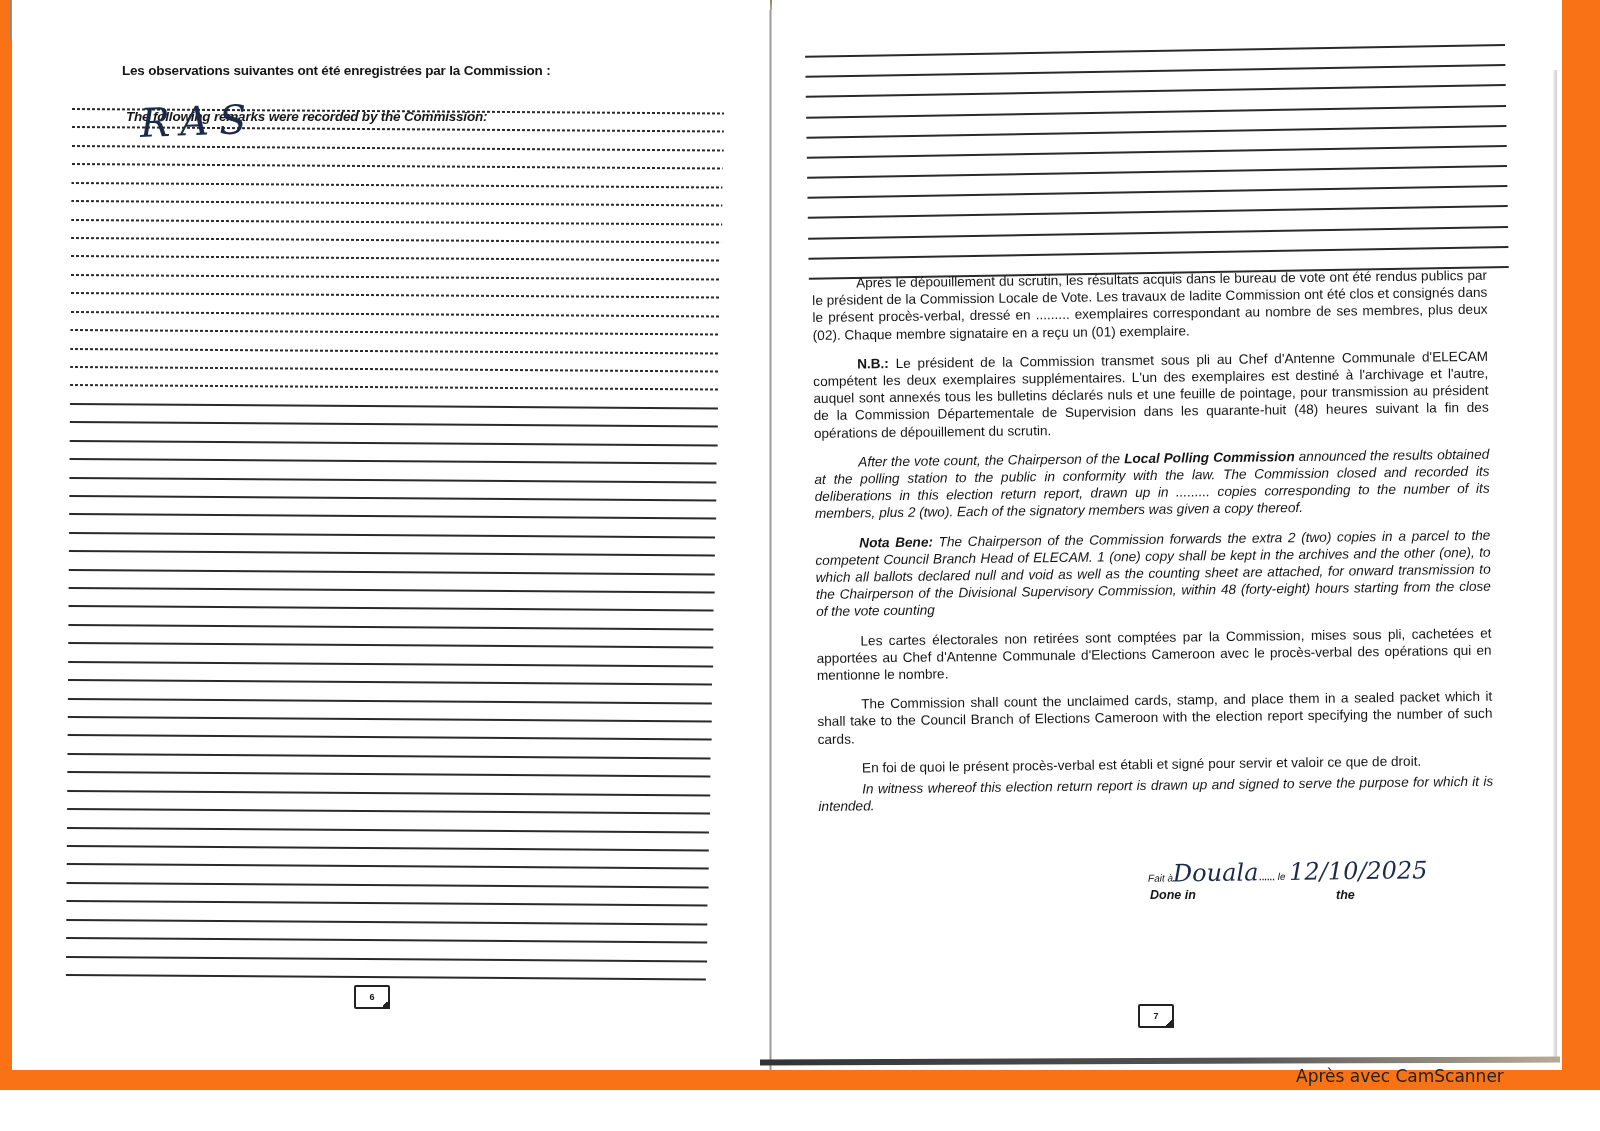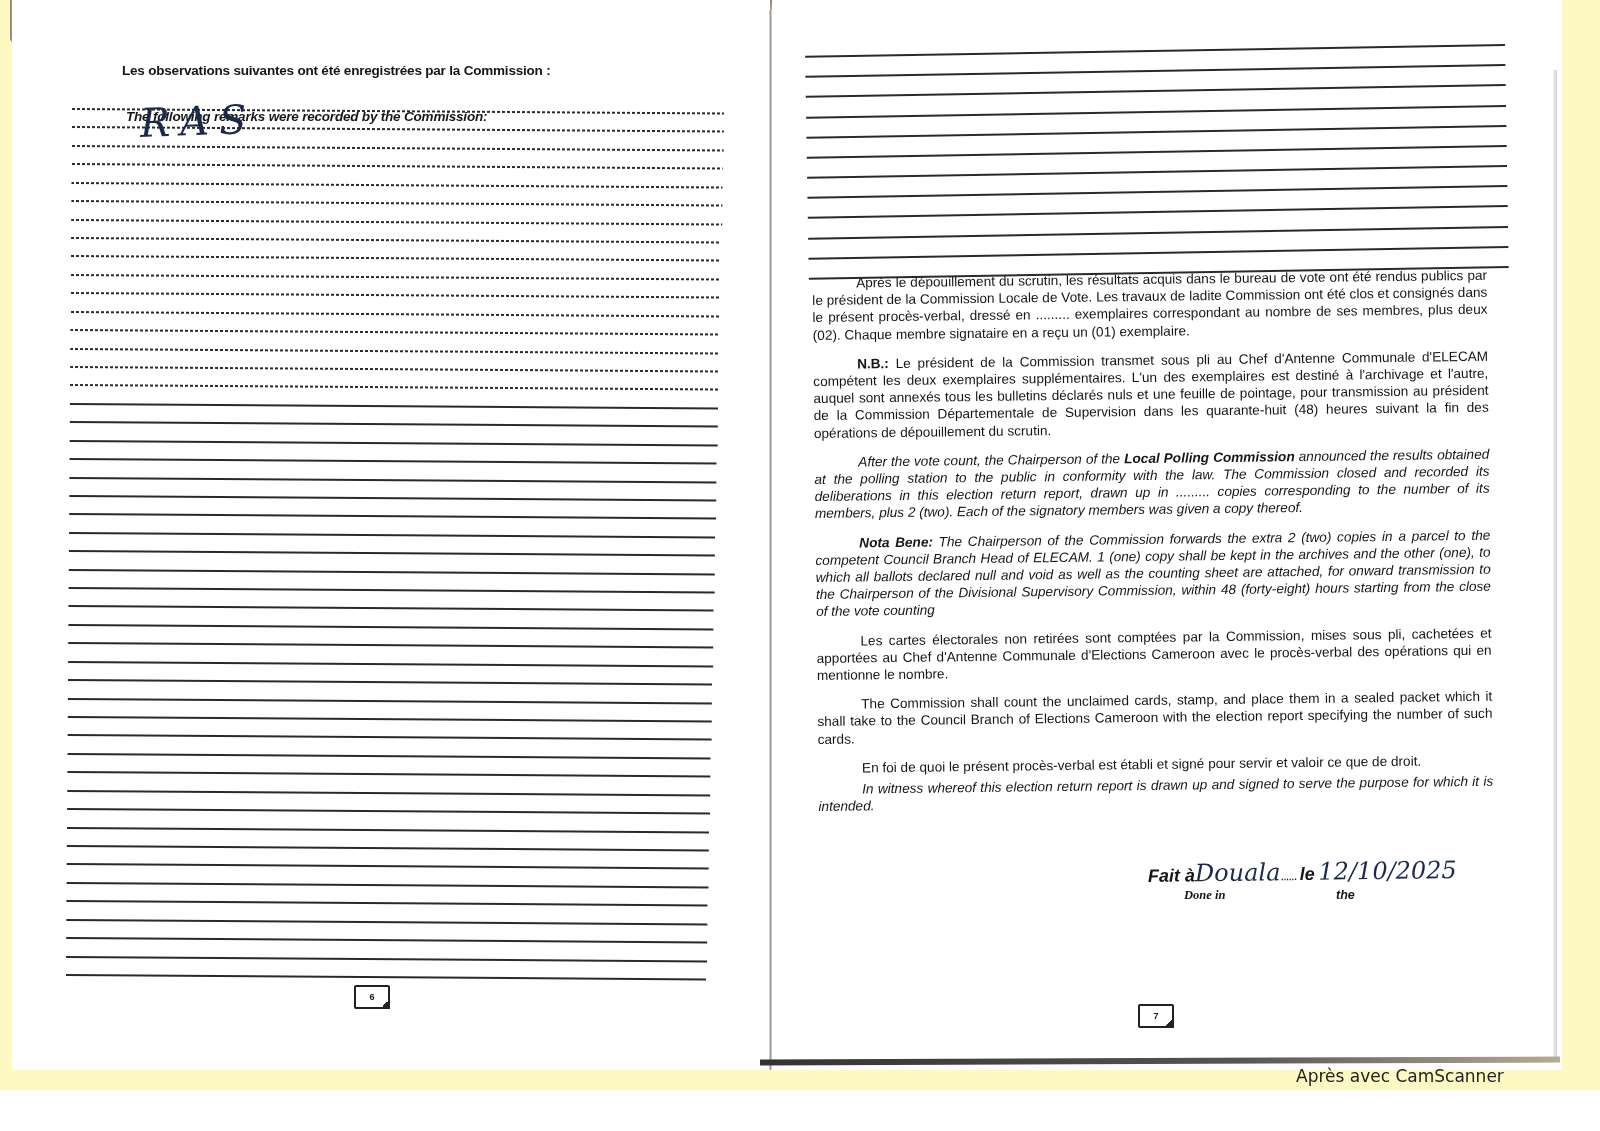--- a/index.html
+++ b/index.html
@@ -1,19 +1,19 @@
 <!DOCTYPE html>
 <html><head>
 <meta charset="utf-8">
 <style>
   * { box-sizing: border-box; margin: 0; padding: 0; }
   html, body { width: 1600px; height: 1131px; background: #ffffff; overflow: hidden; }
   body { position: relative; font-family: "Liberation Sans", sans-serif; color: #161616; }
 
-  .scan-area { position: absolute; left: 0; top: 0; width: 1600px; height: 1090px; background: #fef9c3; }
+  .scan-area { position: absolute; left: 0; top: 0; width: 1600px; height: 1090px; background: #f97316; }
   .top-shadow { position: absolute; left: 710px; top: 0; width: 160px; height: 12px;
     background: linear-gradient(180deg, #9a7f68, #c8b09a); clip-path: polygon(0 0, 100% 0, 55% 100%, 40% 100%); }
   .corner-shadow { position: absolute; left: 10px; top: 0; width: 8px; height: 42px; background: linear-gradient(90deg,#8c8473,#d6cdbb); border-radius: 0 0 4px 4px; }
 
   .page { position: absolute; background: #ffffff; }
   .page-left { left: 12px; top: 0; width: 758px; height: 1070px; }
   .page-right { left: 772px; top: 0; width: 790px; height: 1070px; }
   .spine { position: absolute; left: 769px; top: 10px; width: 3px; height: 1060px;
     background: linear-gradient(90deg, #e6e6e6, #9b9b9b, #e6e6e6); }
   .bottom-edge { position: absolute; left: 760px; top: 1058px; width: 800px; height: 6px;
@@ -32,25 +32,25 @@
 
   .lines-right { position: absolute; left: 805px; top: 44px; width: 706px; height: 240px; transform: rotate(-0.95deg); transform-origin: right top; }
 
   .right-text { position: absolute; left: 812px; top: 275px; width: 675px; transform: rotate(-0.7deg); transform-origin: left top; font-size: 13.6px; line-height: 17.2px; text-align: justify; }
   .right-text p { margin-bottom: 12px; text-indent: 44px; }
   .right-text p.it { font-style: italic; }
   .right-text p.tight { margin-bottom: 4px; }
   .right-text .b { font-weight: bold; }
 
   .sign { position: absolute; left: 1148px; top: 858px; transform: rotate(-0.7deg); white-space: nowrap; font-size: 13px; }
-  .sign .lbl { font-style: italic; font-weight: bold; font-size: 18px; }
+  .sign .lbl { font-style: italic; font-weight: normal; font-size: 10px; }
   .sign .hw { font-family: "DejaVu Serif", serif; font-style: italic; font-size: 24px; color: #1c2a4a; }
   .sign .dots { letter-spacing: -1px; }
   .sign-sub { position: absolute; top: 888px; font-style: italic; font-weight: bold; font-size: 12.5px; }
-  .sign-sub.done { left: 1184px; font-family: Liberation Serif, serif; }
+  .sign-sub.done { left: 1150px; }
   .sign-sub.the { left: 1336px; }
 
   .pgnum { position: absolute; width: 36px; height: 24px; border: 2px solid #222; border-radius: 2px;
     font-size: 9px; font-weight: bold; text-align: center; line-height: 20px; background: #fff; }
   .pgnum::after { content: ""; position: absolute; right: -2px; bottom: -2px; width: 10px; height: 10px;
     background: linear-gradient(135deg, transparent 50%, #222 50%); }
   .pg-left { left: 354px; top: 985px; }
   .pg-right { left: 1138px; top: 1004px; }
 
   .watermark { position: absolute; left: 1296px; top: 1066px; font-family: "DejaVu Sans", sans-serif; font-size: 17px; color: #222; }

